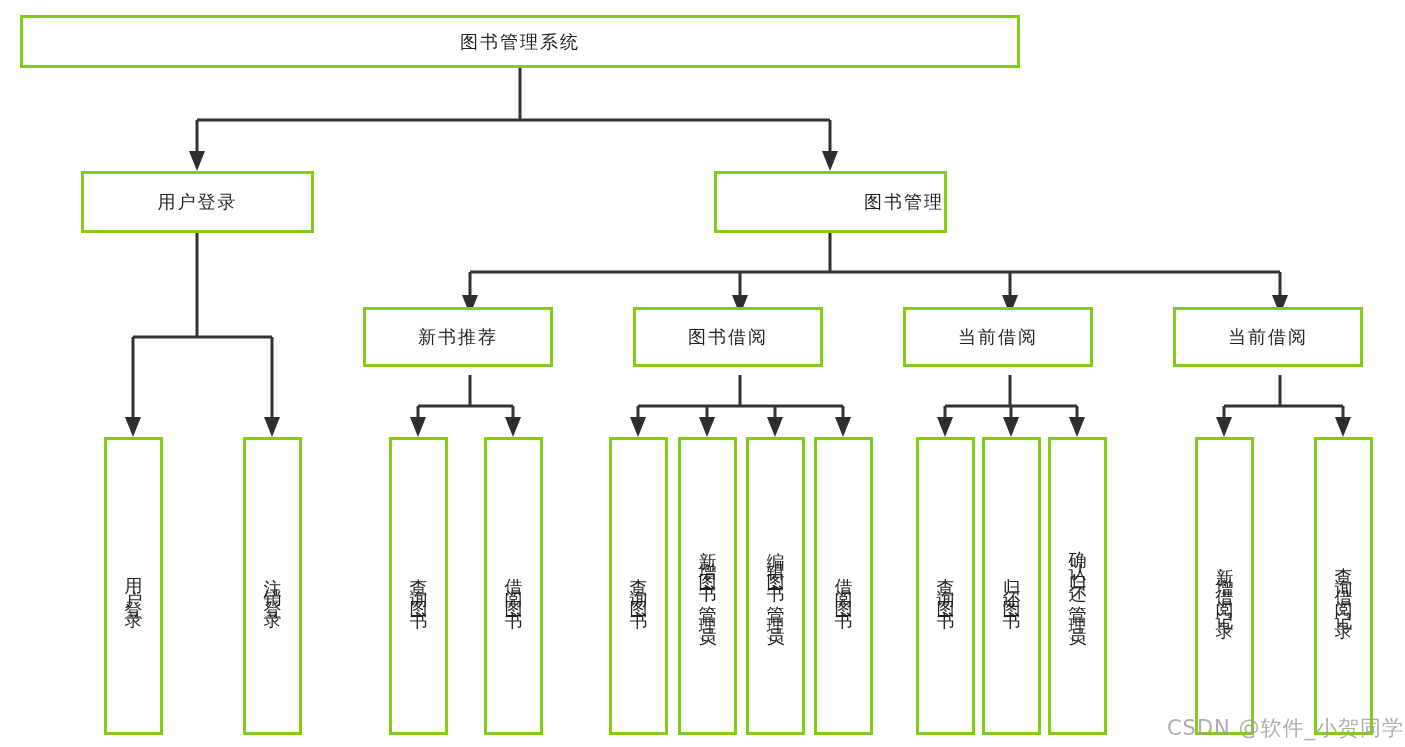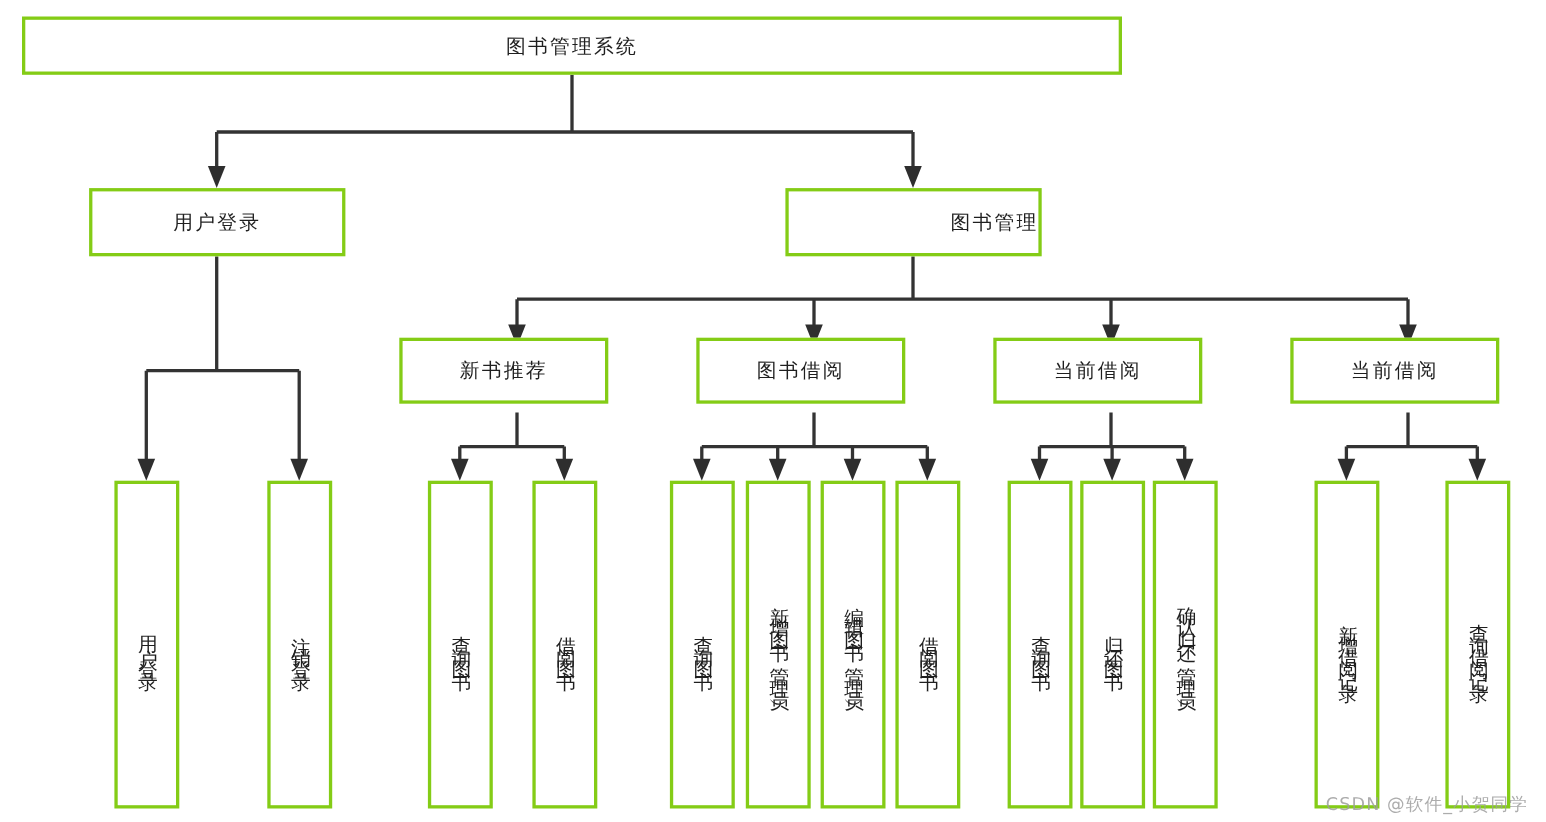--- a/index.html
+++ b/index.html
@@ -60,23 +60,23 @@
   .vtext {
     writing-mode: vertical-lr;
     text-orientation: mixed;
     font-size: 18px;
     line-height: 1;
     letter-spacing: 11px;
     white-space: nowrap;
   }
   .watermark {
     position: absolute;
-    right: 16px;
+    right: 1px;
     bottom: 5px;
-    font-size: 16px;
+    font-size: 21px;
     letter-spacing: 1px;
     color: rgba(158, 158, 158, 0.85);
     z-index: 10;
     white-space: nowrap;
   }
 </style>
 </head>
 <body>
 
 <div id="canvas">

